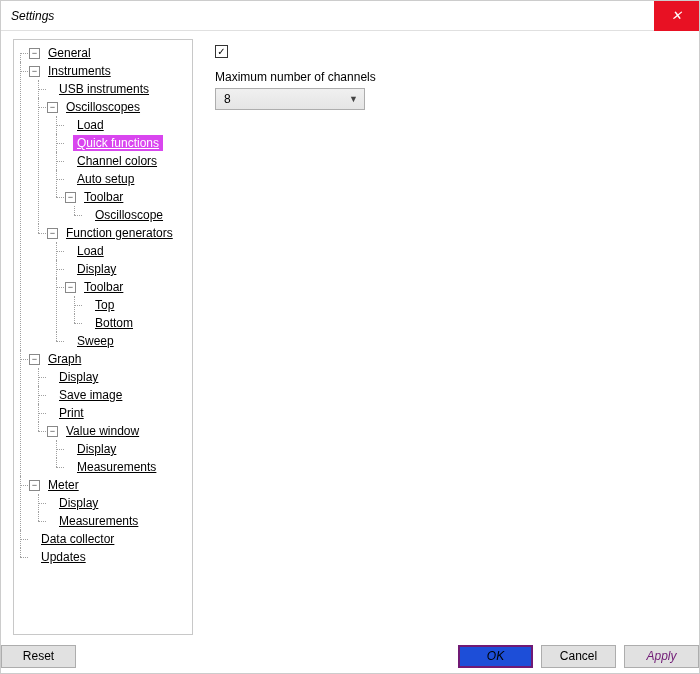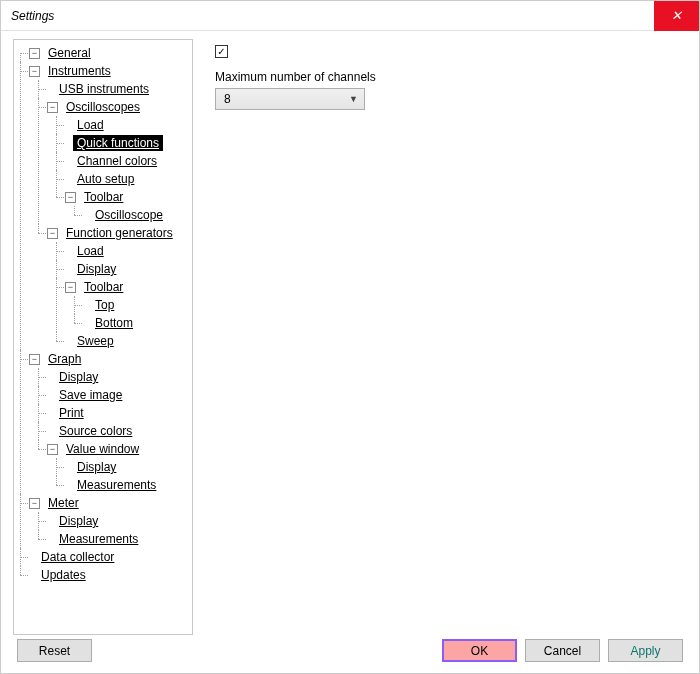--- a/index.html
+++ b/index.html
@@ -107,21 +107,21 @@
     background: transparent;
     width: 4px;
     cursor: default;
   }
   .tree .label {
     padding: 1px 4px;
     cursor: pointer;
     text-decoration: underline;
   }
   .tree .label.selected {
-    background: #000000;
+    background: #d946ef;
     color: #fff;
   }
   .tree ul {
     margin-left: 4px;
   }
 
   .right-panel {
     flex: 1;
     padding: 14px 16px;
   }
@@ -155,43 +155,45 @@
     cursor: pointer;
   }
   .select .chev {
     font-size: 9px;
     color: #444;
   }
 
   .footer {
     height: 34px;
     display: flex;
-    align-items: flex-start;
-    padding: 0 16px;
+    align-items: center;
+    padding: 0 0;
   }
   .footer .spacer { flex: 1; }
   .btn {
     min-width: 75px;
     height: 23px;
     margin-left: 8px;
     border: 1px solid #adadad;
     background: #e1e1e1;
     display: flex;
     align-items: center;
     justify-content: center;
     cursor: pointer;
     font-size: 12px;
   }
   .btn.primary {
-    border: 2px solid #8b5cf6;
-    background: #fca5a5;
+    border: 2px solid #701a75;
+    background: #1d4ed8;
+    font-style: italic;
   }
   .btn.disabled {
-    color: #0f766e;
+    color: #701a75;
     cursor: default;
+    font-style: italic;
   }
   .btn.reset { margin-left: 0; }
 </style>
 </head>
 <body>
 
 <div class="titlebar">
   <span class="title">Settings</span>
   <div class="close">
     <span>✕</span>
@@ -335,26 +337,20 @@
                 <span class="label">Save image</span>
               </div>
             </li>
           <li>
               <div class="row">
                 <span class="toggle leaf"></span>
                 <span class="label">Print</span>
               </div>
             </li>
           <li>
-              <div class="row">
-                <span class="toggle leaf"></span>
-                <span class="label">Source colors</span>
-              </div>
-            </li>
-          <li>
             <div class="row">
               <span class="toggle">−</span>
               <span class="label">Value window</span>
             </div>
             <ul>
               <li>
                   <div class="row">
                     <span class="toggle leaf"></span>
                     <span class="label">Display</span>
                   </div>

